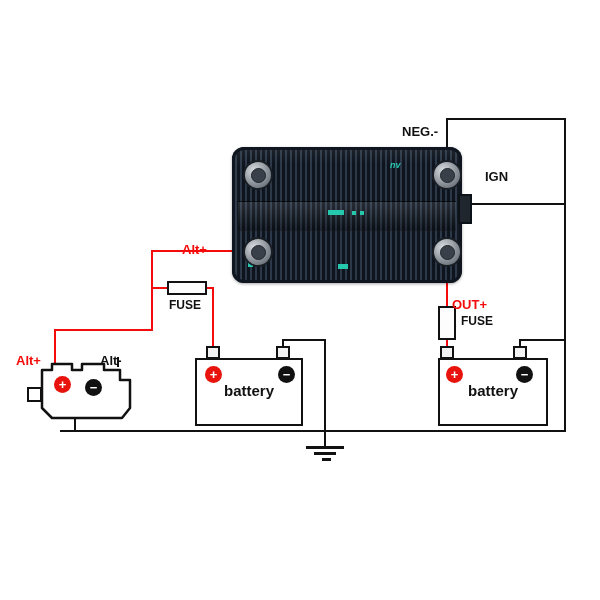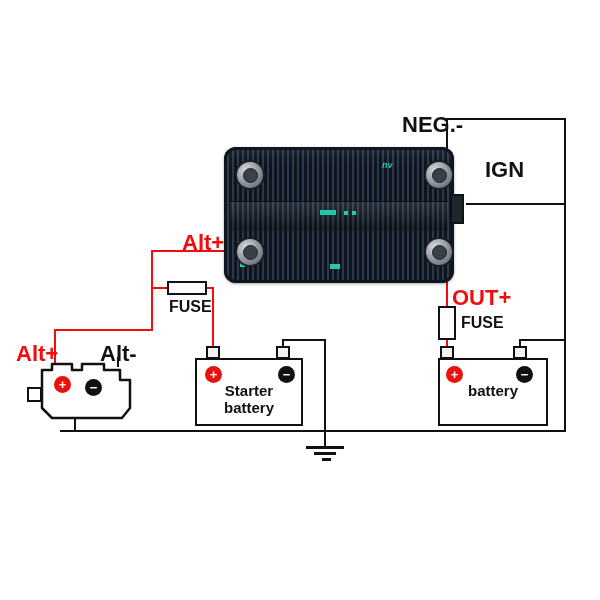--- a/index.html
+++ b/index.html
@@ -1,32 +1,32 @@
 <!DOCTYPE html>
 <html><head>
 <meta charset="utf-8">
 <style>
   html,body{margin:0;padding:0;background:#fff;}
   #canvas{position:relative;width:600px;height:600px;background:#ffffff;overflow:hidden;
           font-family:"Liberation Sans",sans-serif;}
   .wire{position:absolute;background:#111;}
   .wire.red{background:#f40b0b;}
-  .label{position:absolute;font-weight:bold;font-size:22px;color:#111;white-space:nowrap;}
+  .label{position:absolute;font-weight:bold;font-size:13px;color:#111;white-space:nowrap;margin-top:12px;}
   .label.red{color:#f40b0b;}
-  .small-label{position:absolute;font-weight:bold;font-size:16px;color:#111;white-space:nowrap;}
+  .small-label{position:absolute;font-weight:bold;font-size:12px;color:#111;white-space:nowrap;}
   .fuse{position:absolute;background:#fdfdfd;border:2px solid #111;box-sizing:border-box;}
   .battery{position:absolute;background:#fff;border:2.5px solid #111;box-sizing:border-box;}
   .post{position:absolute;width:14px;height:13px;background:#f2f2f2;border:2px solid #111;box-sizing:border-box;}
   .terminal{position:absolute;width:17px;height:17px;border-radius:50%;color:#fff;font-weight:bold;
             font-size:13px;line-height:17px;text-align:center;}
   .terminal.plus{background:#e8130c;}
   .terminal.minus{background:#111;}
   .batt-name{position:absolute;left:0;right:0;top:22px;text-align:center;font-size:15px;
              font-weight:bold;line-height:17px;color:#111;}
-  #device{position:absolute;left:224px;top:147px;width:230px;height:136px;border-radius:12px;
+  #device{position:absolute;left:232px;top:147px;width:230px;height:136px;border-radius:12px;
           background:repeating-linear-gradient(90deg,#0e141d 0px,#0e141d 3px,#2c3848 3px,#2c3848 5px);
           box-shadow:inset 0 0 0 3px #10161f, inset 0 8px 14px rgba(255,255,255,0.08), 0 1px 3px rgba(0,0,0,0.35);}
   .device-band{position:absolute;left:6px;right:6px;top:54px;height:28px;
           background:linear-gradient(180deg,rgba(255,255,255,0.10),rgba(0,0,0,0.28));
           border-top:1px solid rgba(0,0,0,0.5);border-bottom:1px solid rgba(0,0,0,0.5);}
   .device-logo{position:absolute;left:158px;top:13px;color:#25c7ad;font-size:9px;
           font-weight:bold;font-style:italic;}
   .teal-mark{position:absolute;background:#25c7ad;}
   .device-connector{position:absolute;left:226px;top:47px;width:10px;height:26px;
           background:#20262e;border:2px solid #0d1118;}
@@ -91,21 +91,20 @@
     <div class="bolt" style="left:11px;top:90px;"></div>
     <div class="bolt" style="left:200px;top:90px;"></div>
   </div>
 
   <div class="post" style="left:206px;top:346px;"></div>
   <div class="post" style="left:276px;top:346px;"></div>
   <div class="battery" style="left:195px;top:358px;width:108px;height:68px;">
     <div class="terminal plus" style="left:8px;top:6px;">+</div>
     <div class="terminal minus" style="left:81px;top:6px;">−</div>
     <div class="batt-name">
-      <div>Starter</div>
       <div>battery</div>
     </div>
   </div>
 
   <div class="post" style="left:440px;top:346px;"></div>
   <div class="post" style="left:513px;top:346px;"></div>
   <div class="battery" style="left:438px;top:358px;width:110px;height:68px;">
     <div class="terminal plus" style="left:6px;top:6px;">+</div>
     <div class="terminal minus" style="left:76px;top:6px;">−</div>
     <div class="batt-name">

